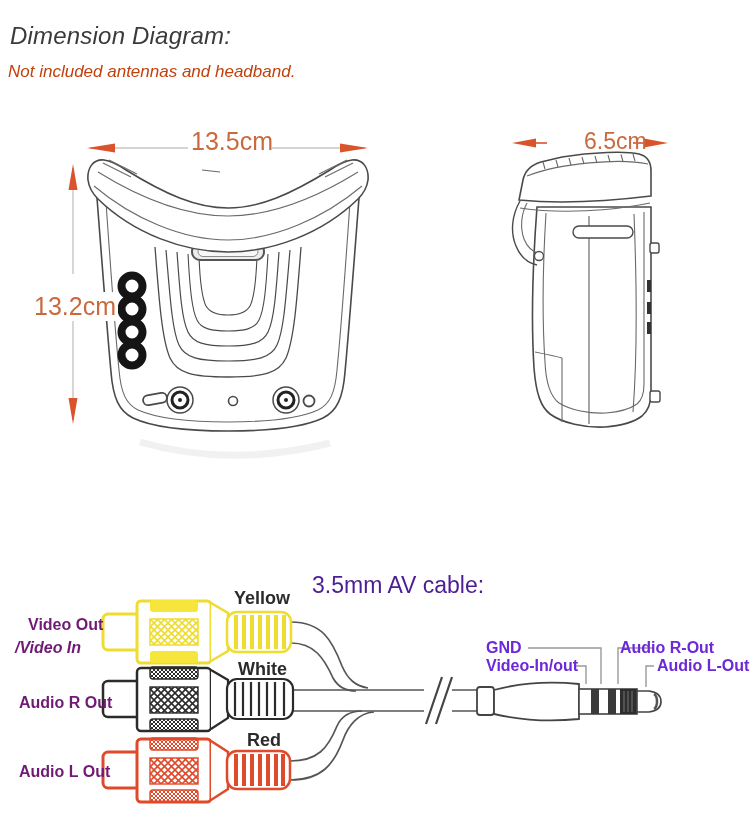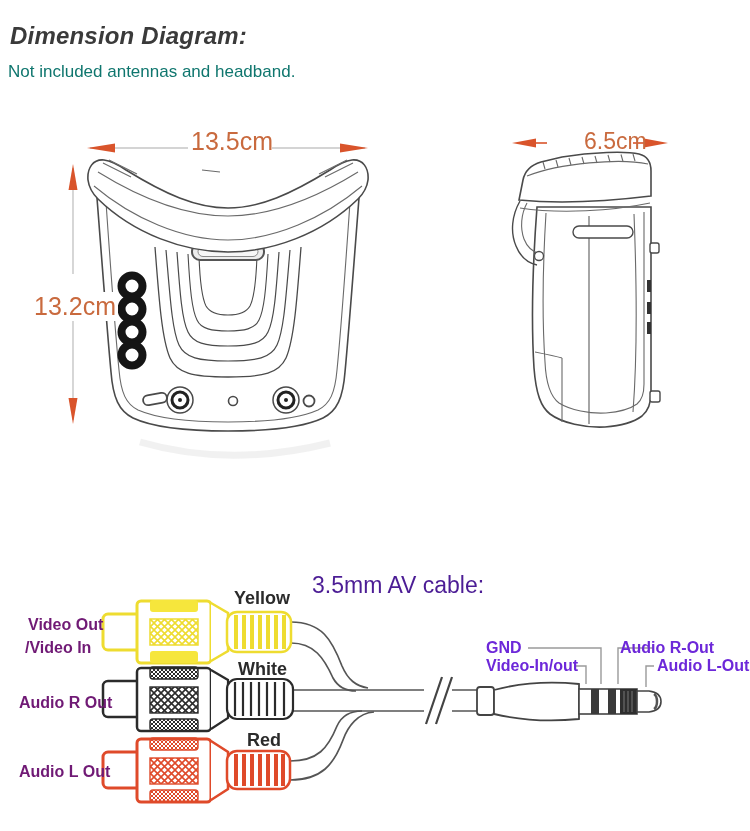--- a/index.html
+++ b/index.html
@@ -1,22 +1,22 @@
 <!DOCTYPE html>
 <html><head>
 <meta charset="utf-8">
 <style>
   html,body{margin:0;padding:0;background:#ffffff;}
   .canvas{
     position:relative;width:750px;height:831px;background:#ffffff;overflow:hidden;
     font-family:"Liberation Sans","DejaVu Sans",sans-serif;color:#2e2e2e;
   }
   .abs{position:absolute;white-space:nowrap;}
-  .h-title{font-size:24px;font-weight:bold;font-style:italic;color:#3a3a3a;letter-spacing:.2px;}
-  .h-note{font-size:17px;color:#0f766e;}
+  .h-title{font-size:24px;font-weight:normal;font-style:italic;color:#3a3a3a;letter-spacing:.2px;}
+  .h-note{font-size:17px;font-style:italic;color:#c2410c;}
   .dim{font-size:25px;color:#c96a3e;}
   .dim-small{font-size:23px;color:#c96a3e;}
   .cable-heading{font-size:23px;color:#4c1d95;}
   .plug-label{font-size:16px;font-weight:bold;color:#701a75;line-height:23px;}
   .color-name{font-size:18px;font-weight:bold;color:#2b2b2b;}
   .pin-label{font-size:16px;font-weight:bold;color:#6d28d9;}
   svg{position:absolute;left:0;top:0;}
   .ink{stroke:#4a4a4a;fill:none;}
   .ink-thin{stroke:#6a6a6a;fill:none;}
   .white-fill{fill:#ffffff;}
@@ -207,21 +207,21 @@
 
   <div class="abs dim" style="left:32px;top:292px;background:#fff;padding:0 2px;">13.2cm</div>
 
   <div class="abs dim-small" style="left:552px;top:128px;margin-left:32px;">6.5cm</div>
 
 
   <div class="abs cable-heading" style="left:312px;top:572px;">3.5mm AV  cable:</div>
 
   <div class="abs color-name" style="left:234px;top:588px;">Yellow</div>
   <div class="abs plug-label" style="left:28px;top:613px;">Video Out</div>
-  <div class="abs plug-label" style="left:25px;top:636px;">/Video In</div>
+  <div class="abs plug-label" style="left:15px;top:636px;font-style:italic;">/Video In</div>
 
   <div class="abs color-name" style="left:238px;top:659px;">White</div>
   <div class="abs plug-label" style="left:19px;top:691px;">Audio R Out</div>
 
   <div class="abs color-name" style="left:247px;top:730px;">Red</div>
   <div class="abs plug-label" style="left:19px;top:760px;">Audio L Out</div>
 
   <div class="abs pin-label" style="left:486px;top:639px;">GND</div>
   <div class="abs pin-label" style="left:486px;top:657px;">Video-In/out</div>
   <div class="abs pin-label" style="left:620px;top:639px;">Audio R-Out</div>

